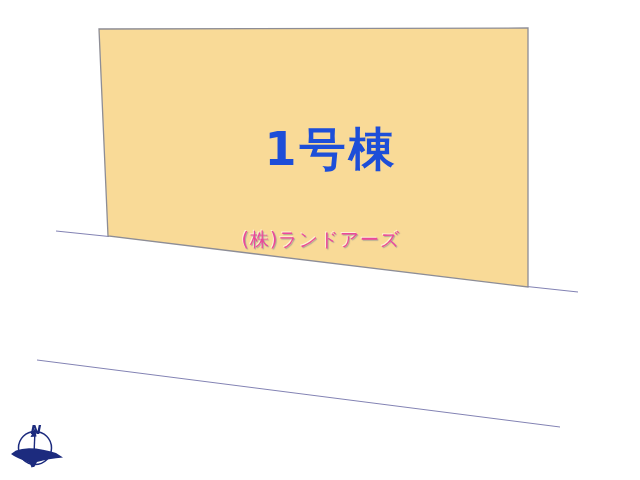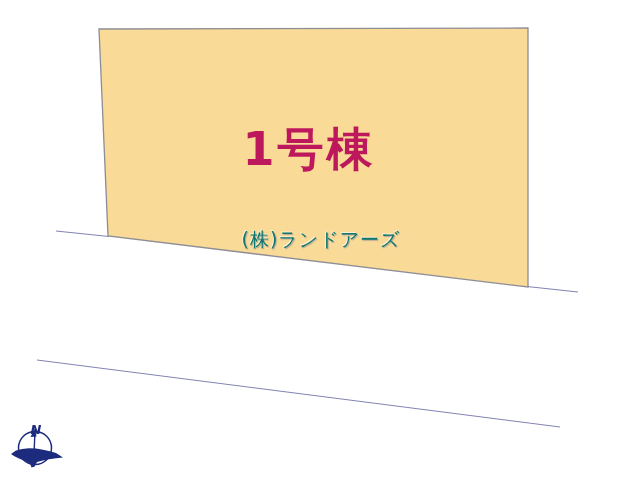--- a/index.html
+++ b/index.html
@@ -15,36 +15,36 @@
     background: #ffffff;
     overflow: hidden;
   }
   .stage svg {
     position: absolute;
     left: 0;
     top: 0;
   }
   .lot-label {
     position: absolute;
-    left: 309px;
+    left: 331px;
     top: 150px;
     transform: translate(-50%, -50%);
     font-size: 46px;
     font-weight: bold;
     letter-spacing: 3px;
-    color: #be185d;
+    color: #1d4ed8;
     white-space: nowrap;
   }
   .watermark {
     position: absolute;
     left: 321px;
     top: 240px;
     transform: translate(-50%, -50%);
     font-size: 19px;
-    color: #0f766e;
+    color: #ec4899;
     text-shadow: 1px 1px 1px rgba(150,150,150,0.75), -1px -1px 0 rgba(255,255,255,0.6);
     white-space: nowrap;
     letter-spacing: 1px;
   }
   .compass-n {
     font-family: "DejaVu Sans", sans-serif;
     font-size: 13px;
     font-style: italic;
     font-weight: bold;
   }

